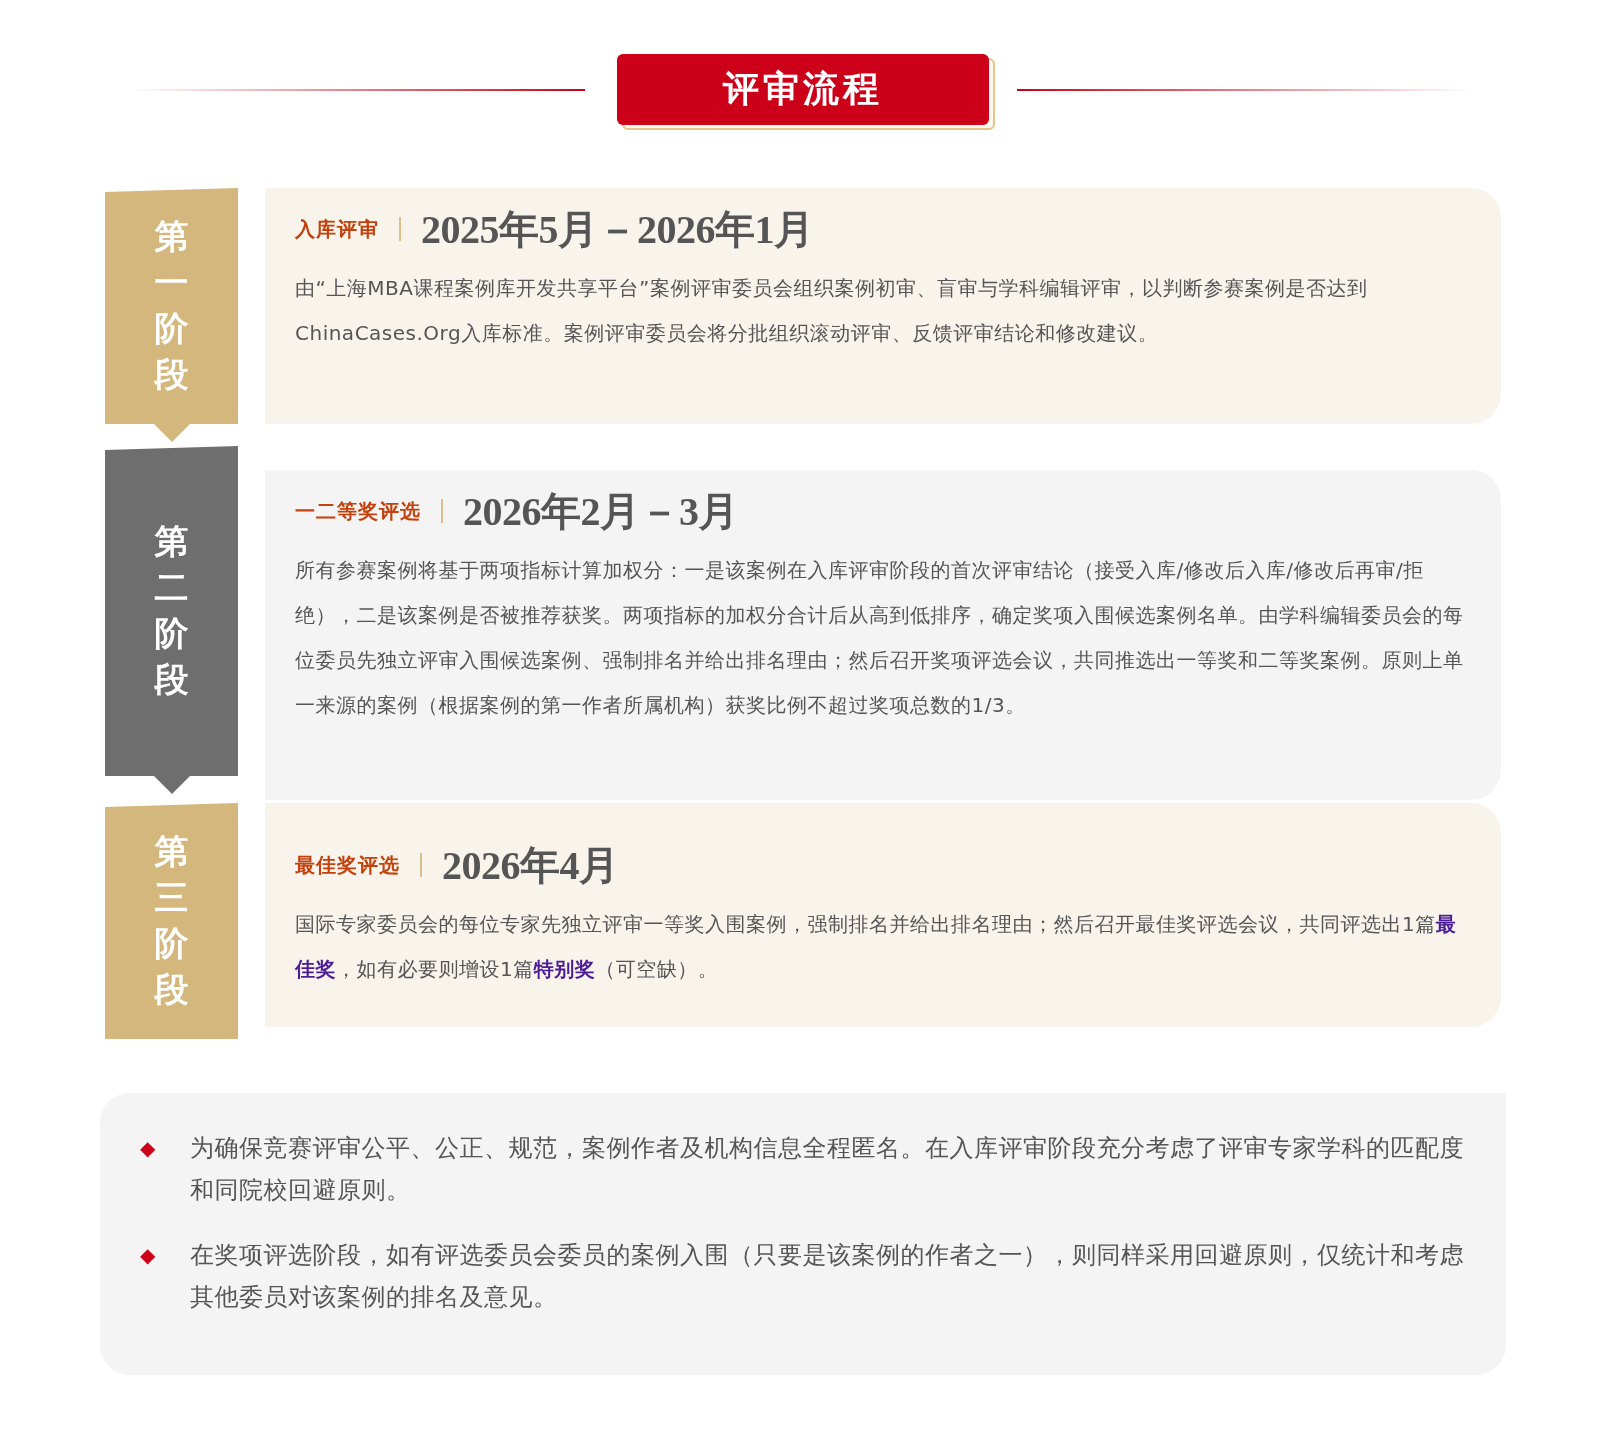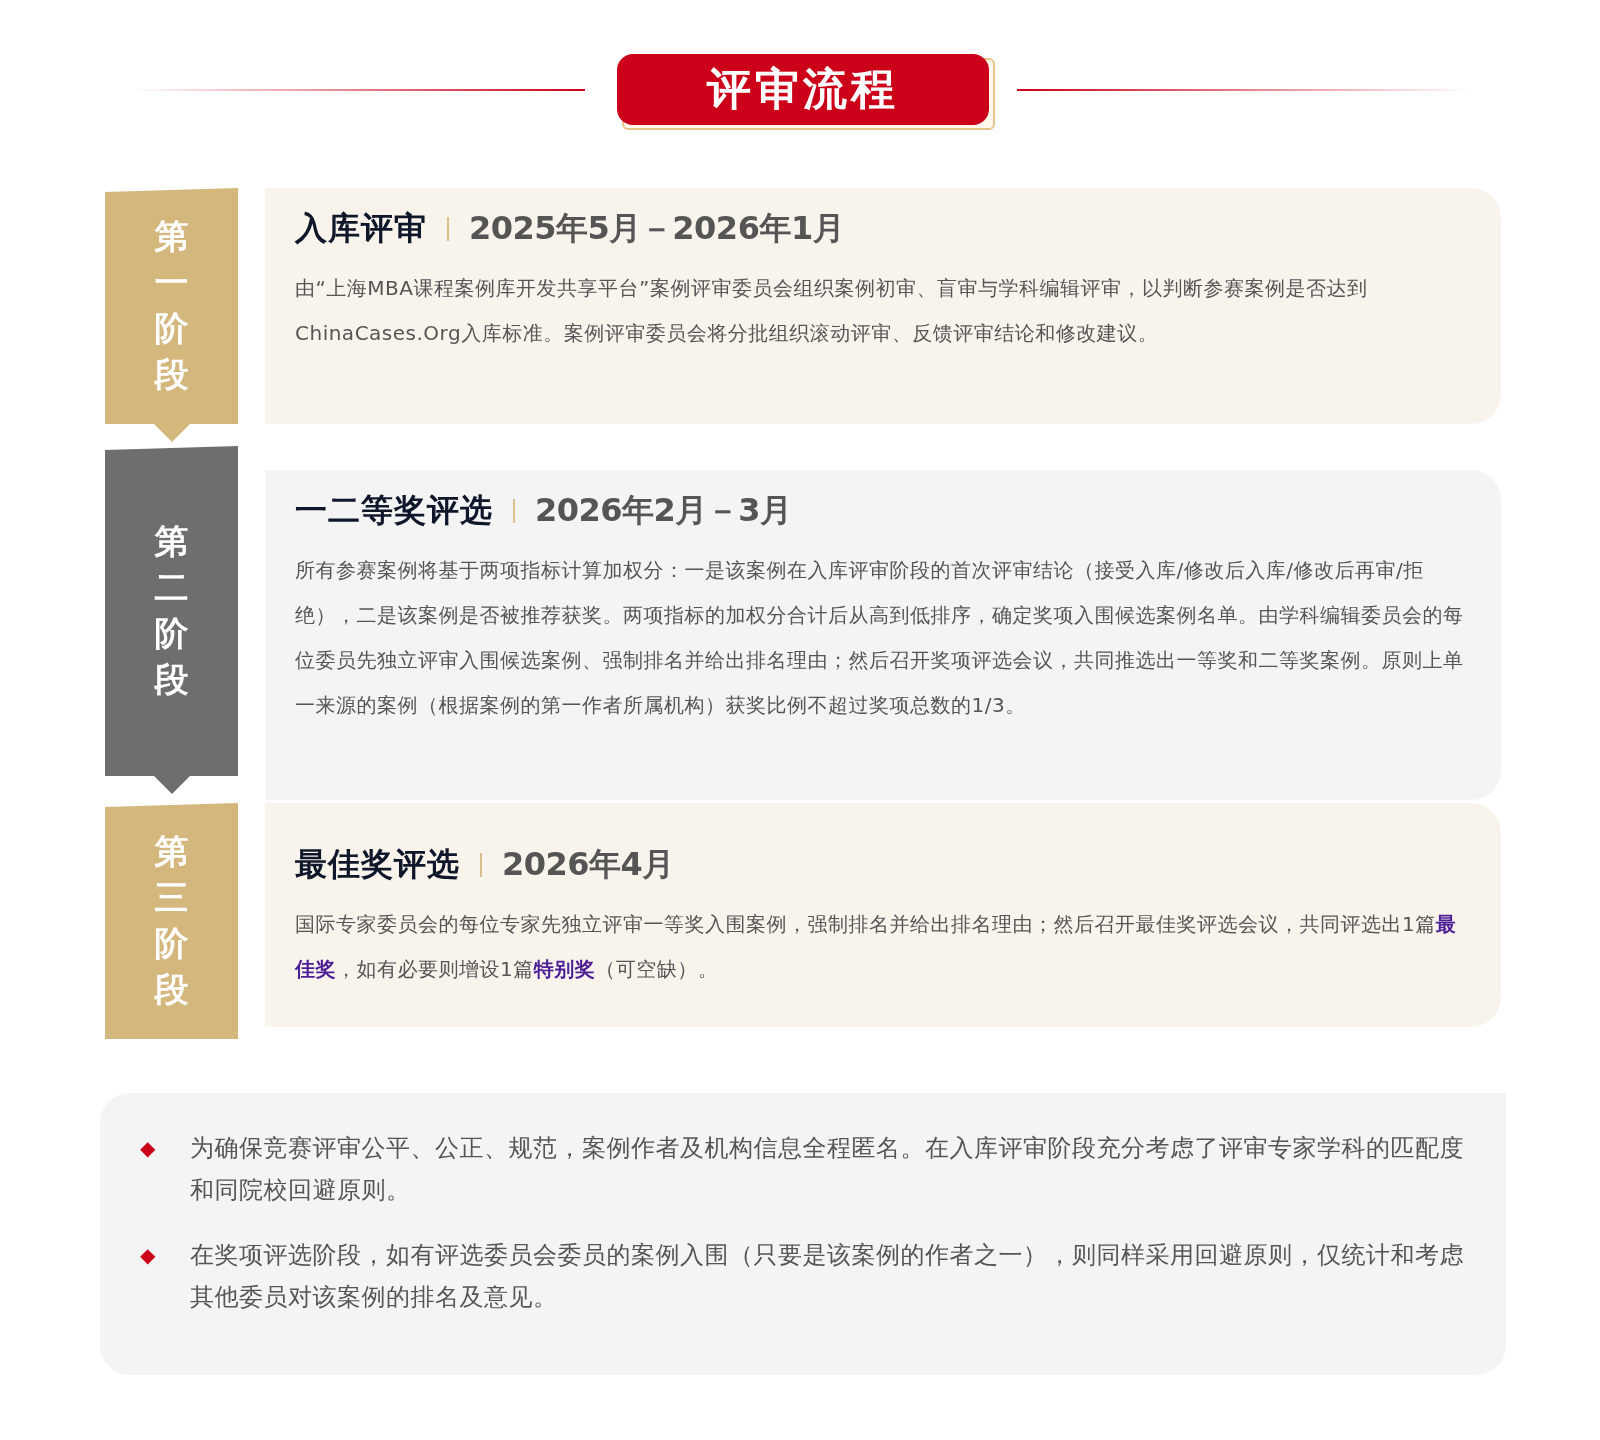--- a/index.html
+++ b/index.html
@@ -4,38 +4,38 @@
   <style>
     * { box-sizing: border-box; margin: 0; padding: 0; }
     html, body { width: 1600px; height: 1440px; background: #ffffff; }
     body { position: relative; font-family: "DejaVu Sans", "Liberation Sans", sans-serif; color: #555555; overflow: hidden; }
 
     
     .title-line { position: absolute; top: 89px; height: 2px; }
     .title-line.left { left: 130px; width: 455px; background: linear-gradient(to right, rgba(204,0,24,0) 0%, #cc0018 100%); }
     .title-line.right { left: 1017px; width: 455px; background: linear-gradient(to right, #cc0018 0%, rgba(204,0,24,0) 100%); }
     .title-badge-shadow { position: absolute; left: 622px; top: 58px; width: 373px; height: 72px; border: 2px solid #e6c48a; border-radius: 6px; background: #fff8ec; }
-    .title-badge { position: absolute; left: 617px; top: 54px; width: 372px; height: 71px; background: #cc0018; border-radius: 16px; display: flex; align-items: center; justify-content: center; color: #ffffff; font-size: 44px; font-weight: bold; letter-spacing: 4px; }
+    .title-badge { position: absolute; left: 617px; top: 54px; width: 372px; height: 71px; background: #cc0018; border-radius: 6px; display: flex; align-items: center; justify-content: center; color: #ffffff; font-size: 36px; font-weight: bold; letter-spacing: 4px; }
 
     
     .stage-label { position: absolute; left: 105px; width: 133px; color: #ffffff; font-size: 34px; font-weight: bold; display: flex; flex-direction: column; align-items: center; justify-content: center; line-height: 1.35; }
     .stage-label.gold { background: #d4b77c; }
     .stage-label.gray { background: #6f6e6f; }
     .stage-label .arrow { position: absolute; left: 50%; bottom: -18px; transform: translateX(-50%); width: 0; height: 0; border-left: 18px solid transparent; border-right: 18px solid transparent; }
     .stage-label.gold .arrow { border-top: 18px solid #d4b77c; }
     .stage-label.gray .arrow { border-top: 18px solid #6f6e6f; }
     .stage-label .slant { position: absolute; top: 0; left: 0; width: 100%; height: 4px; background: #ffffff; clip-path: polygon(0 0, 100% 0, 0 100%); }
 
     .stage-card { position: absolute; left: 265px; width: 1236px; border-radius: 0 30px 30px 0; padding: 18px 30px 0 30px; }
     .stage-card.beige { background: #f8f4ec; }
     .stage-card.gray { background: #f4f4f4; }
     .card-head { display: flex; align-items: center; height: 46px; }
-    .card-title { color: #0f172a; font-size: 32px; font-weight: bold; letter-spacing: 1px; }
+    .card-title { color: #c2410c; font-size: 20px; font-weight: bold; letter-spacing: 1px; }
     .card-sep { width: 2px; height: 24px; background: #d9bf8c; margin: 0 20px; }
-    .card-date { color: #555555; font-size: 32px; font-weight: bold; letter-spacing: -0.5px; }
+    .card-date { color: #555555; font-size: 40px; font-weight: bold; letter-spacing: -0.5px; font-family: Liberation Serif, serif; }
     .card-body { margin-top: 14px; font-size: 20px; line-height: 45px; color: #555555; letter-spacing: 0.5px; }
     .hl { color: #4c1d95; font-weight: bold; }
 
     
     .notes { position: absolute; left: 100px; top: 1093px; width: 1406px; height: 282px; background: #f4f4f4; border-radius: 30px 0 30px 30px; padding: 34px 40px 0 40px; }
     .note-item { display: flex; font-size: 24px; line-height: 42px; color: #555555; margin-bottom: 23px; letter-spacing: 0.5px; }
     .note-bullet { width: 50px; flex-shrink: 0; color: #cc0018; font-size: 20px; line-height: 42px; }
     .note-text { flex: 1; }
   </style>
 </head>

